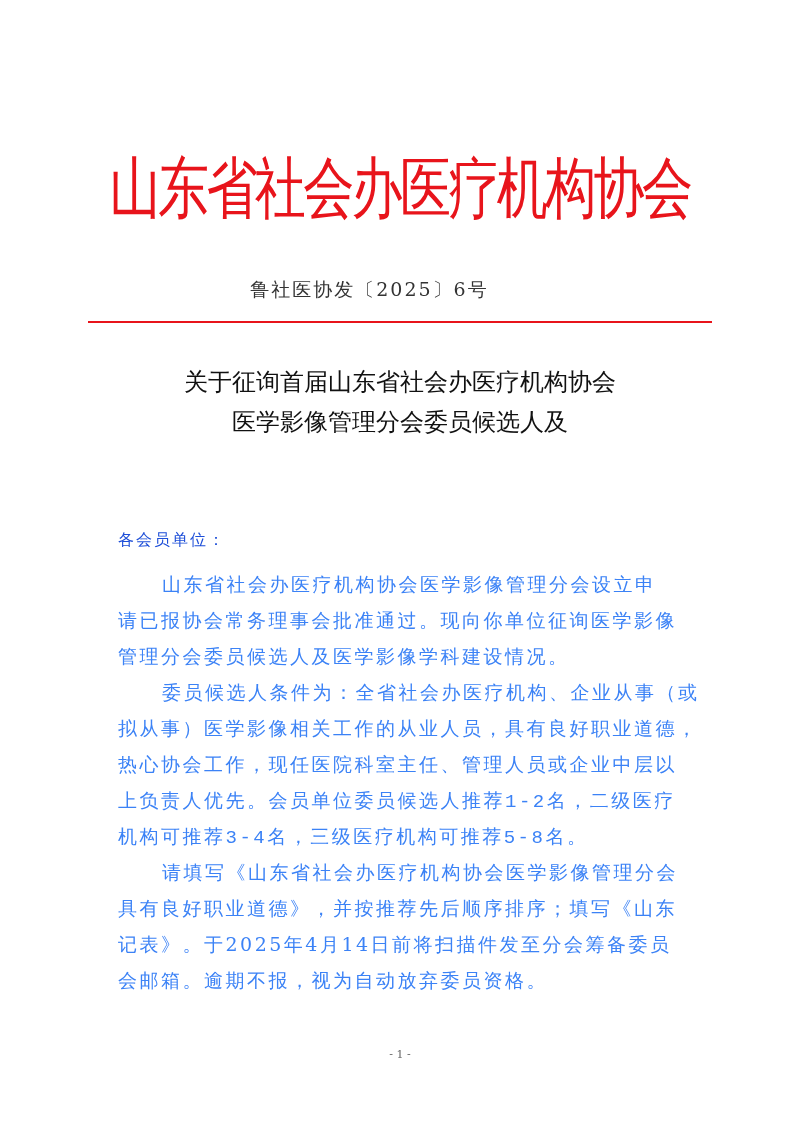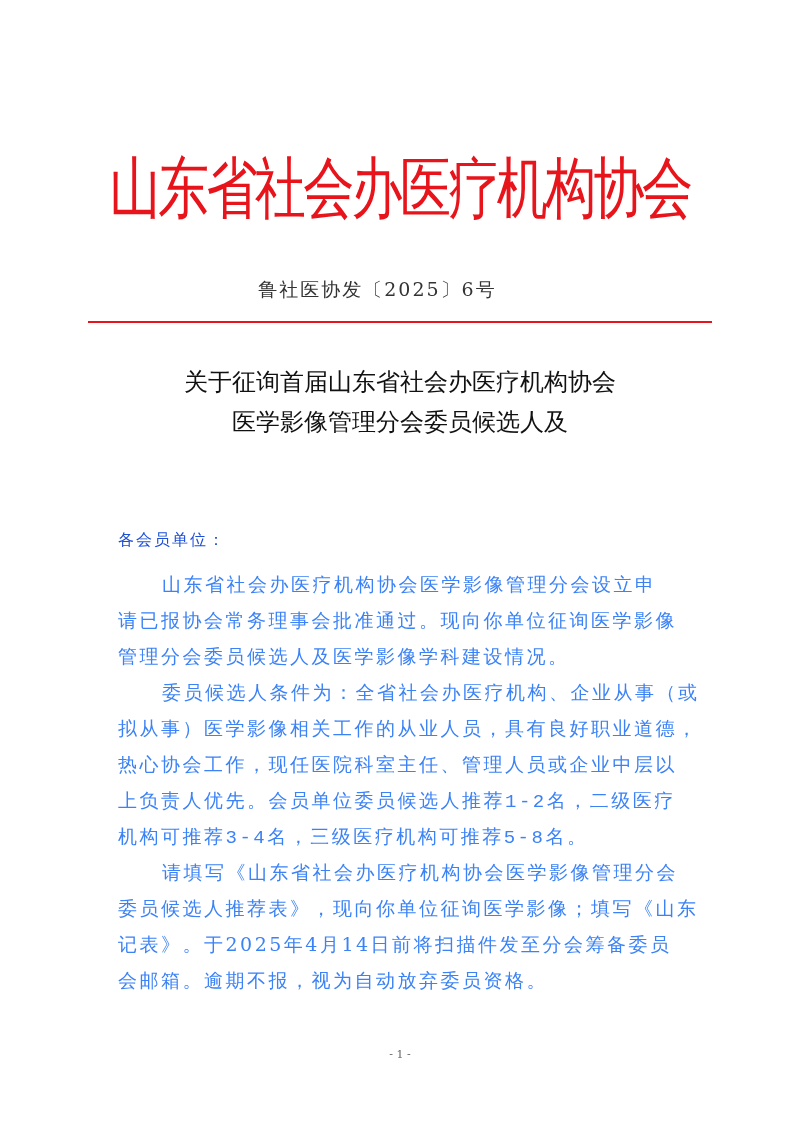--- a/index.html
+++ b/index.html
@@ -25,21 +25,21 @@
       font-size: 58px;
       line-height: 100px;
       color: #e8141b;
       letter-spacing: -3px;
       transform: scaleX(0.88) scaleY(1.15);
       transform-origin: center center;
       white-space: nowrap;
     }
     .doc-number {
       position: absolute;
-      left: 8px;
+      left: 0;
       top: 274px;
       width: 739px;
       text-align: center;
       font-size: 19px;
       line-height: 30px;
       color: #333333;
       letter-spacing: 2px;
     }
     .red-rule {
       position: absolute;
@@ -118,20 +118,20 @@
   <div class="body-text" style="top:676px;font-family:Liberation Mono, monospace;">
     <div class="line indent">委员候选人条件为：全省社会办医疗机构、企业从事（或</div>
     <div class="line">拟从事）医学影像相关工作的从业人员，具有良好职业道德，</div>
     <div class="line">热心协会工作，现任医院科室主任、管理人员或企业中层以</div>
     <div class="line">上负责人优先。会员单位委员候选人推荐1-2名，二级医疗</div>
     <div class="line">机构可推荐3-4名，三级医疗机构可推荐5-8名。</div>
   </div>
 
   <div class="body-text" style="top:854px;">
     <div class="line indent">请填写《山东省社会办医疗机构协会医学影像管理分会</div>
-    <div class="line">委员候选人推荐表》，现向你单位征询医学影像；填写《山东</div>
+    <div class="line">具有良好职业道德》，并按推荐先后顺序排序；填写《山东</div>
     <div class="line">记表》。于2025年4月14日前将扫描件发至分会筹备委员</div>
     <div class="line">会邮箱。逾期不报，视为自动放弃委员资格。</div>
   </div>
 
   <div class="page-number">- 1 -</div>
 
 </div>
 
 </body></html>

